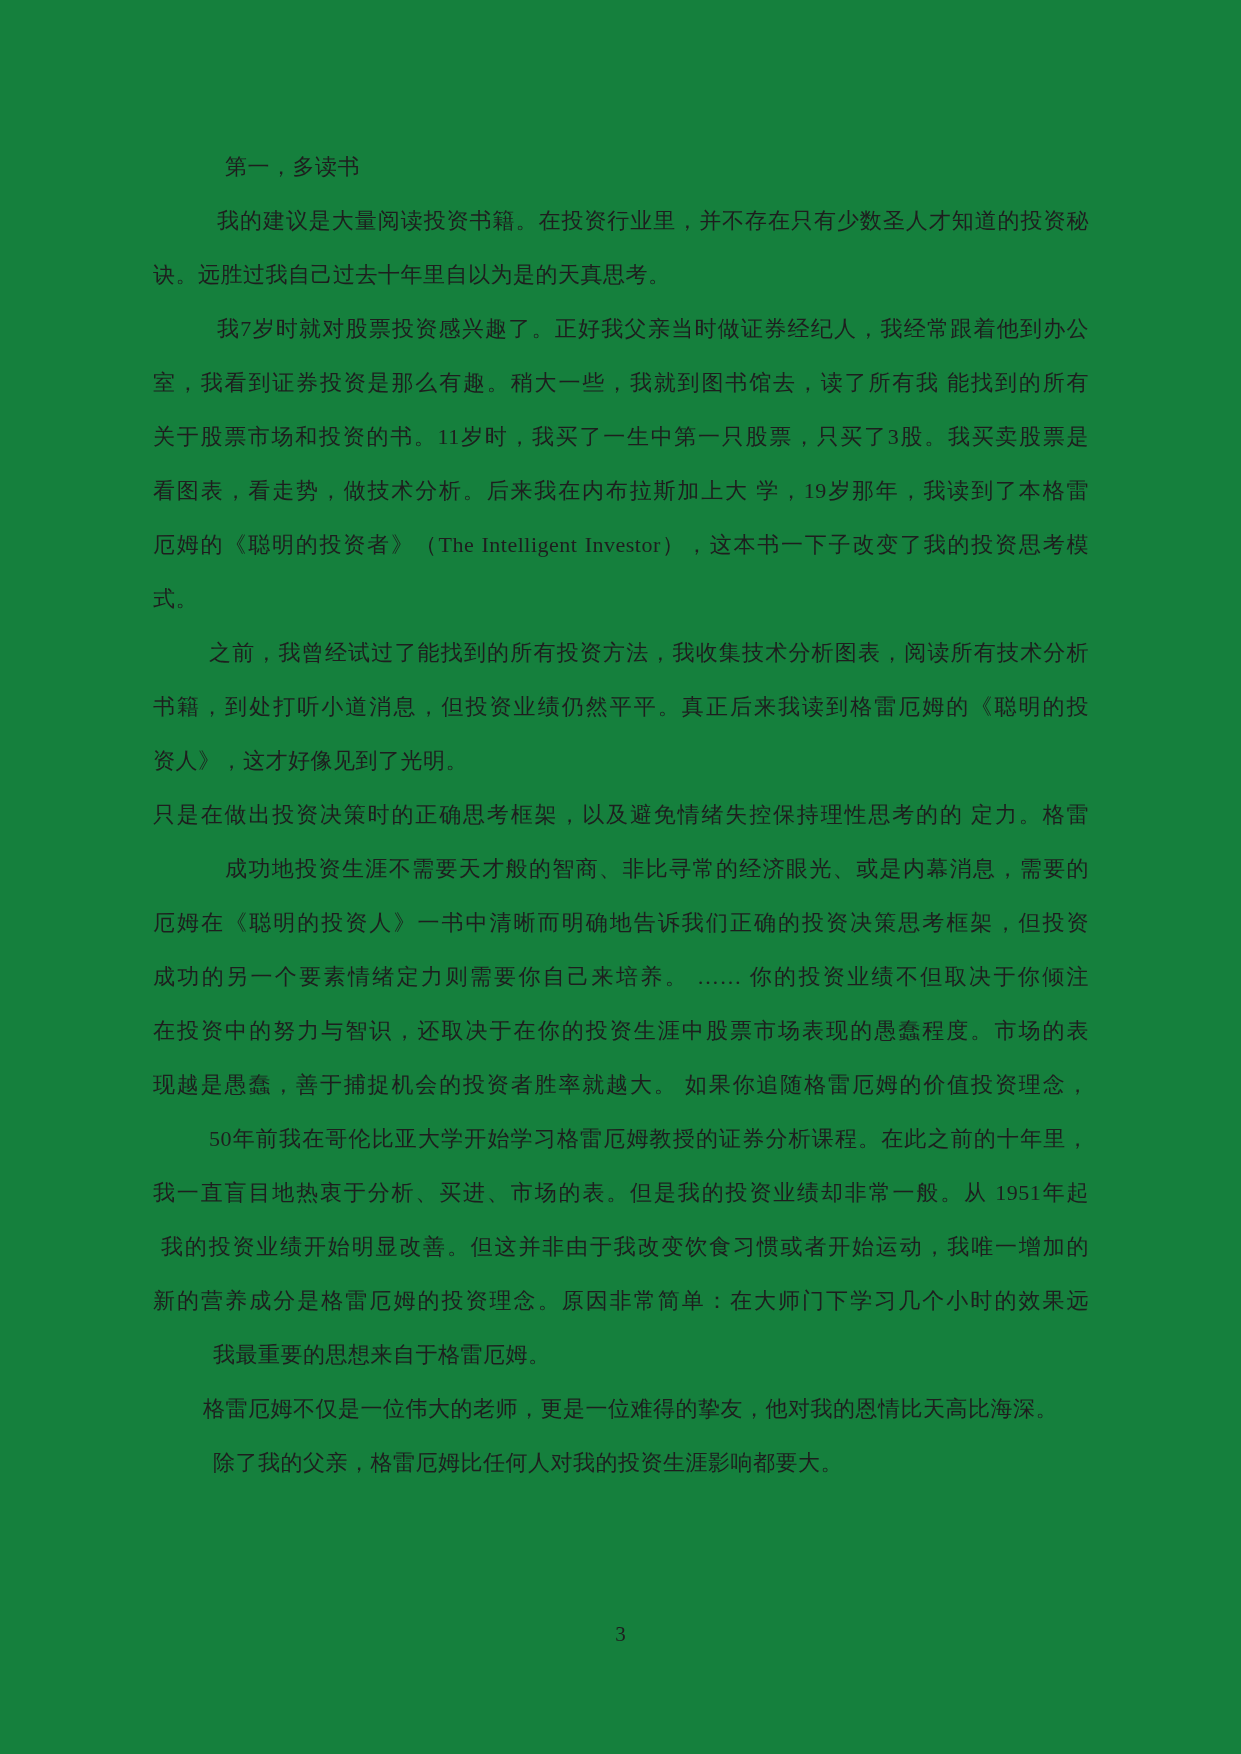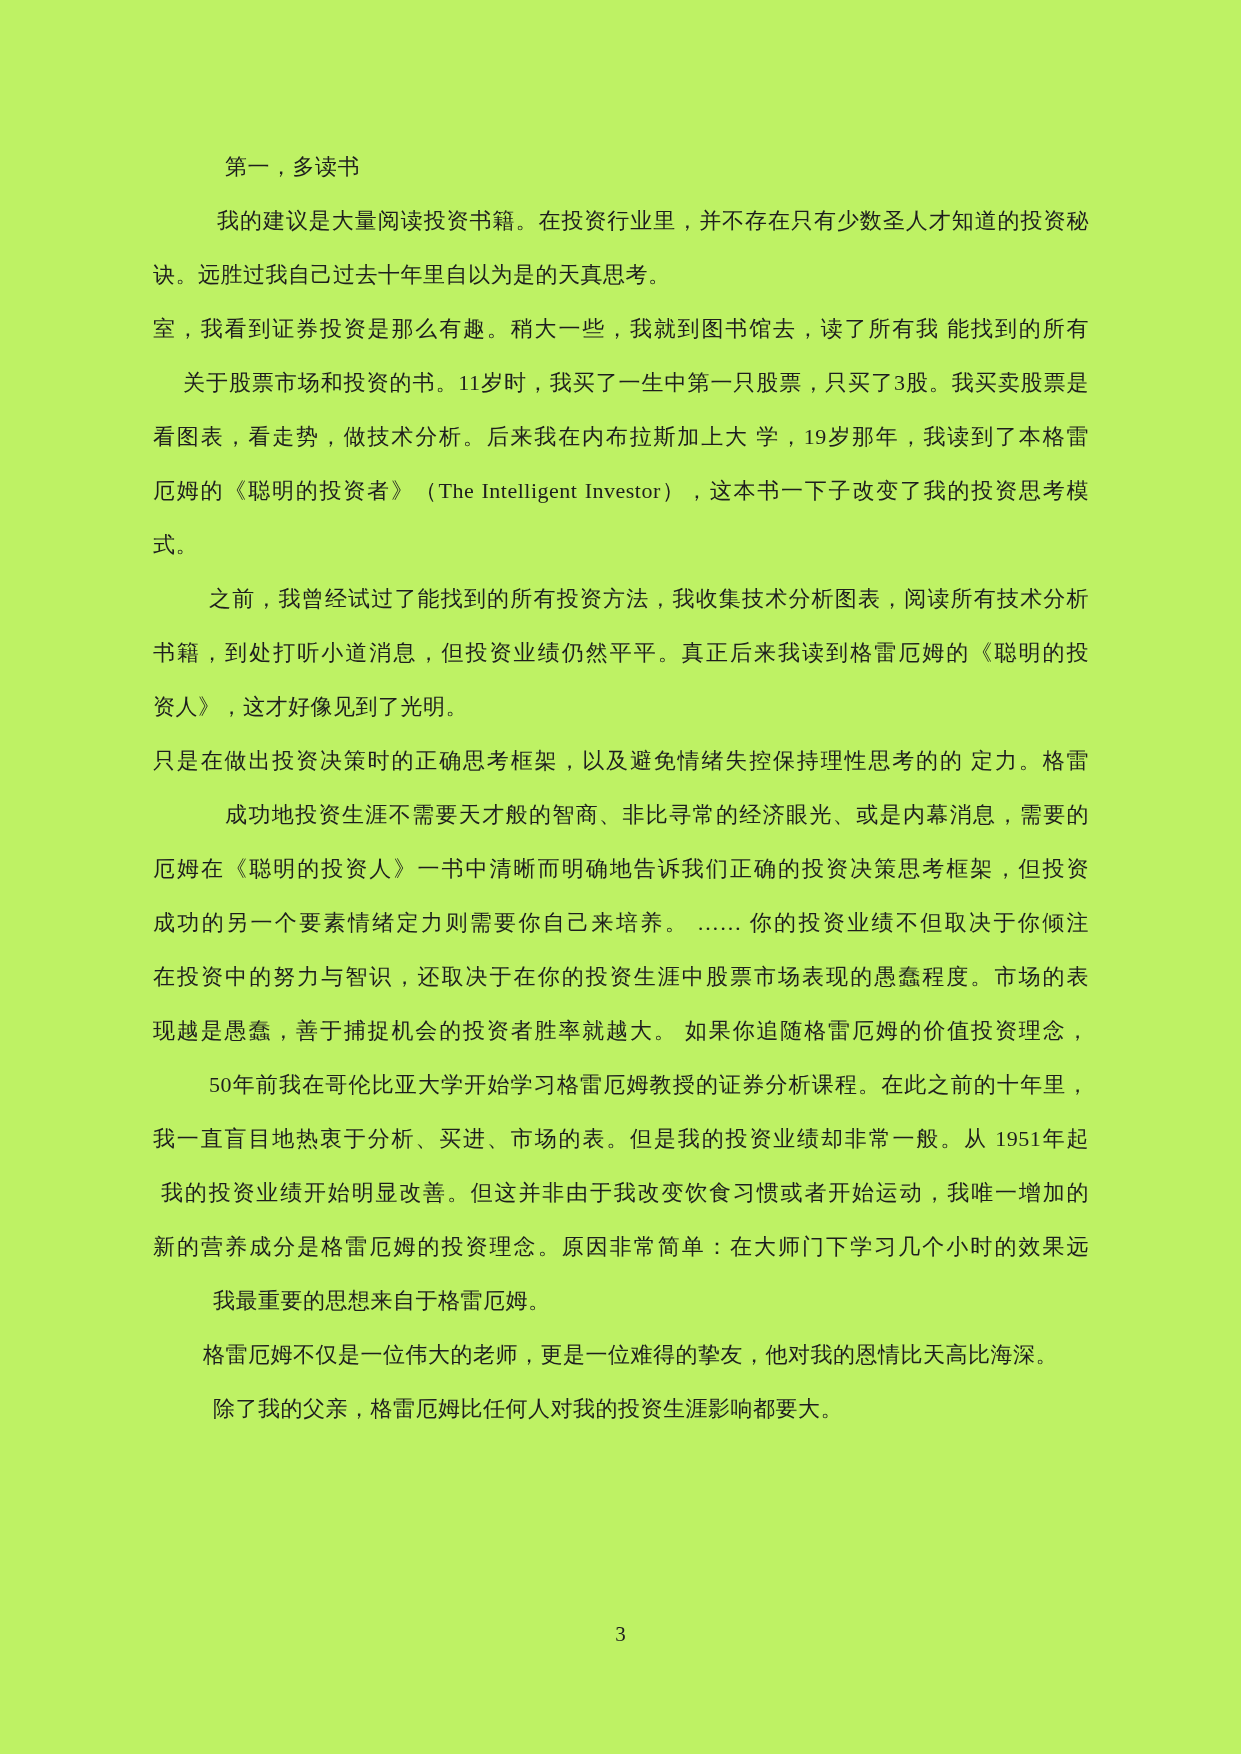--- a/index.html
+++ b/index.html
@@ -4,21 +4,21 @@
 <style>
   html, body {
     margin: 0;
     padding: 0;
     background: #ffffff;
   }
   .page {
     position: relative;
     width: 1241px;
     height: 1754px;
-    background: #bef264;
+    background: #15803d;
     font-family: "Liberation Serif", "DejaVu Serif", serif;
     color: #1e1e1e;
     overflow: hidden;
   }
   .content {
     position: absolute;
     left: 153px;
     top: 140px;
     width: 936px;
   }
@@ -48,22 +48,23 @@
   }
 </style>
 </head>
 <body>
 
 <div class="page">
   <div class="content">
       <div class="line" style="padding-left: 72px;">第一，多读书</div>
       <div class="line just" style="padding-left: 64px;">我的建议是大量阅读投资书籍。在投资行业里，并不存在只有少数圣人才知道的投资秘</div>
       <div class="line" style="padding-left: 0px;">诀。远胜过我自己过去十年里自以为是的天真思考。</div>
+      <div class="line just" style="padding-left: 64px;">我7岁时就对股票投资感兴趣了。正好我父亲当时做证券经纪人，我经常跟着他到办公</div>
       <div class="line just" style="padding-left: 0px;">室，我看到证券投资是那么有趣。稍大一些，我就到图书馆去，读了所有我 能找到的所有</div>
-      <div class="line just" style="padding-left: 0px; margin-left: 30px;">关于股票市场和投资的书。11岁时，我买了一生中第一只股票，只买了3股。我买卖股票是</div>
+      <div class="line just" style="padding-left: 0px;">关于股票市场和投资的书。11岁时，我买了一生中第一只股票，只买了3股。我买卖股票是</div>
       <div class="line just" style="padding-left: 0px;">看图表，看走势，做技术分析。后来我在内布拉斯加上大 学，19岁那年，我读到了本格雷</div>
       <div class="line just" style="padding-left: 0px;">厄姆的《聪明的投资者》（The Intelligent Investor），这本书一下子改变了我的投资思考模</div>
       <div class="line" style="padding-left: 0px;">式。</div>
       <div class="line just" style="padding-left: 56px;">之前，我曾经试过了能找到的所有投资方法，我收集技术分析图表，阅读所有技术分析</div>
       <div class="line just" style="padding-left: 0px;">书籍，到处打听小道消息，但投资业绩仍然平平。真正后来我读到格雷厄姆的《聪明的投</div>
       <div class="line" style="padding-left: 0px;">资人》，这才好像见到了光明。</div>
       <div class="line just" style="padding-left: 0px;">只是在做出投资决策时的正确思考框架，以及避免情绪失控保持理性思考的的 定力。格雷</div>
       <div class="line just" style="padding-left: 72px;">成功地投资生涯不需要天才般的智商、非比寻常的经济眼光、或是内幕消息，需要的</div>
       <div class="line just" style="padding-left: 0px;">厄姆在《聪明的投资人》一书中清晰而明确地告诉我们正确的投资决策思考框架，但投资</div>
       <div class="line just" style="padding-left: 0px;">成功的另一个要素情绪定力则需要你自己来培养。 …… 你的投资业绩不但取决于你倾注</div>

